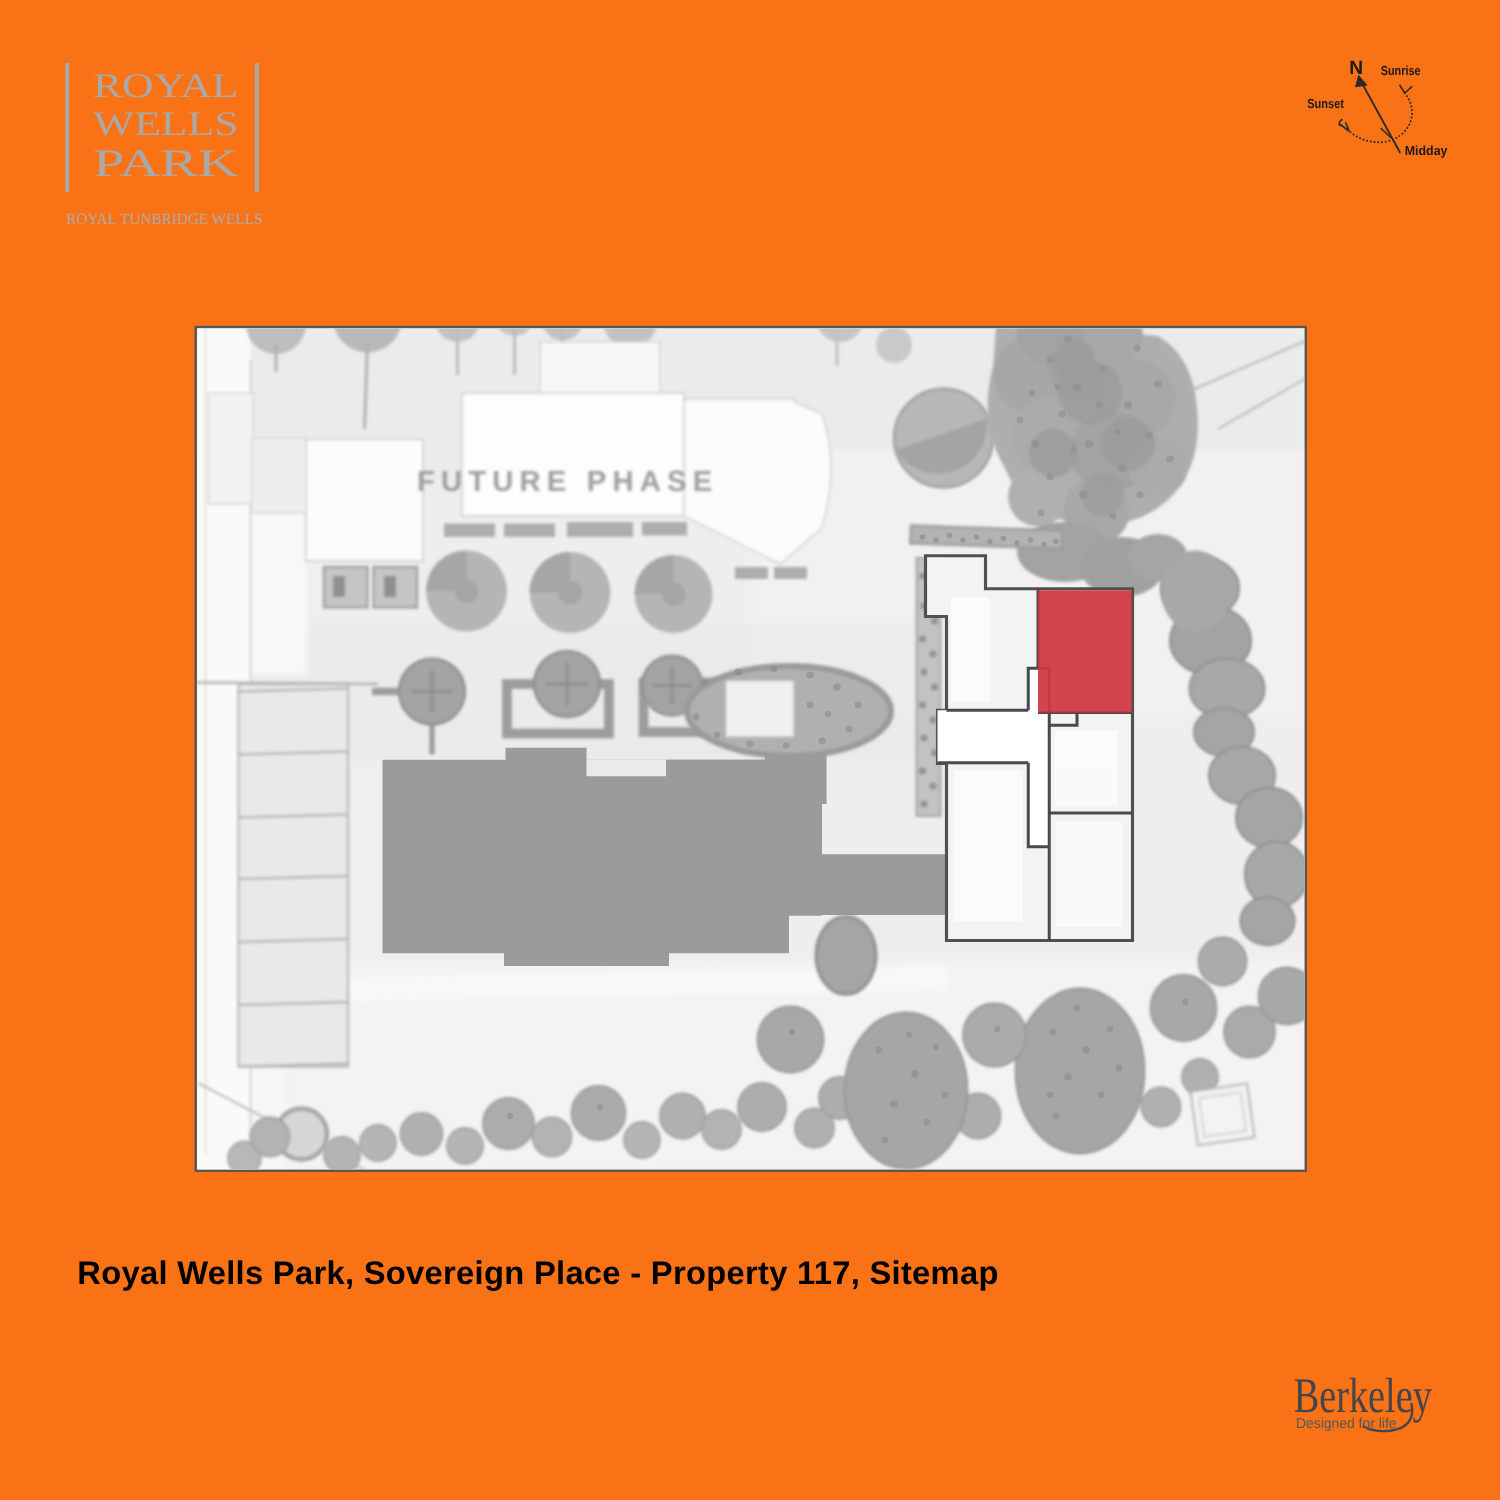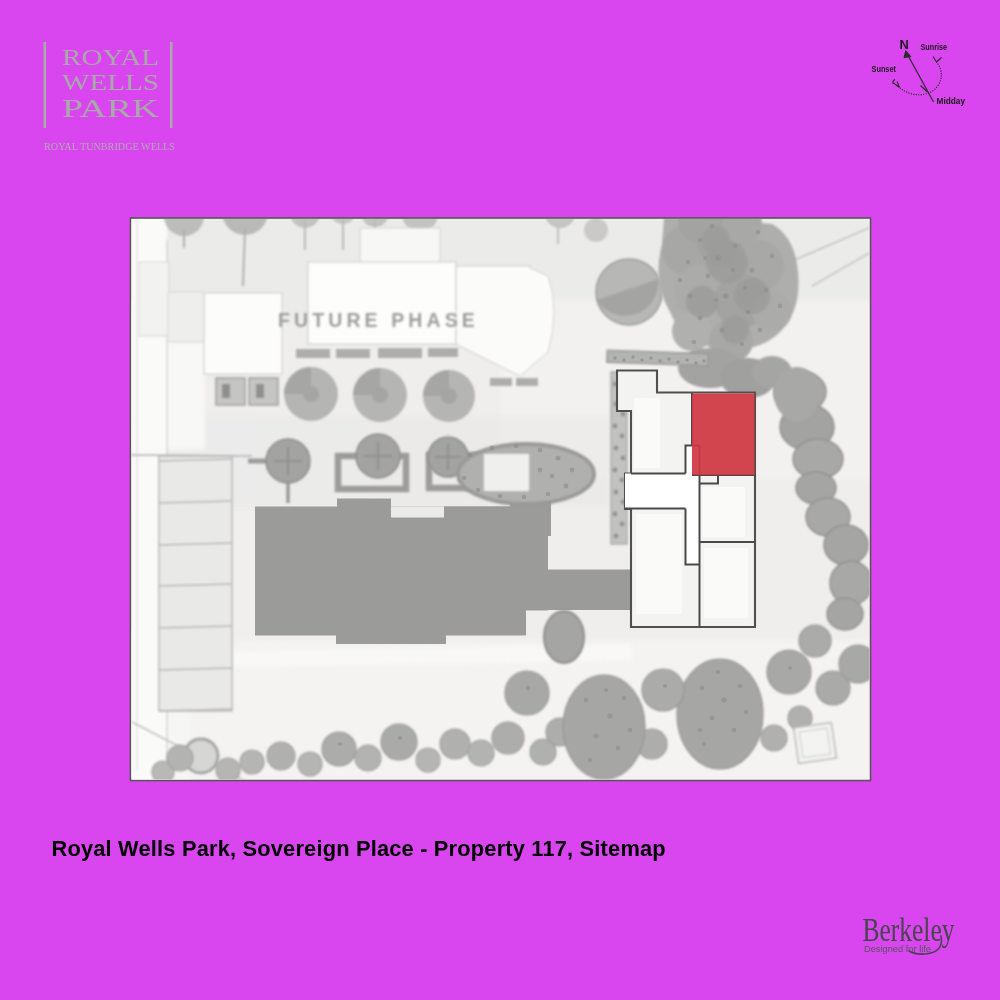--- a/index.html
+++ b/index.html
@@ -1,16 +1,16 @@
 <!DOCTYPE html>
 <html><head>
 <meta charset="utf-8">
 <style>
   html,body{margin:0;padding:0;background:#ffffff;}
-  #page{position:relative;width:1000px;height:1000px;background:#d946ef;overflow:hidden;
+  #page{position:relative;width:1000px;height:1000px;background:#f97316;overflow:hidden;
         font-family:"Liberation Sans", sans-serif;text-align:right;}
 </style>
 </head>
 <body>
 <div id="page">
 <svg width="1000" height="1000" viewBox="0 0 1000 1000">
   <defs>
     <filter id="soft" x="-20%" y="-20%" width="140%" height="140%">
       <feGaussianBlur stdDeviation="1.1"></feGaussianBlur>
     </filter>

